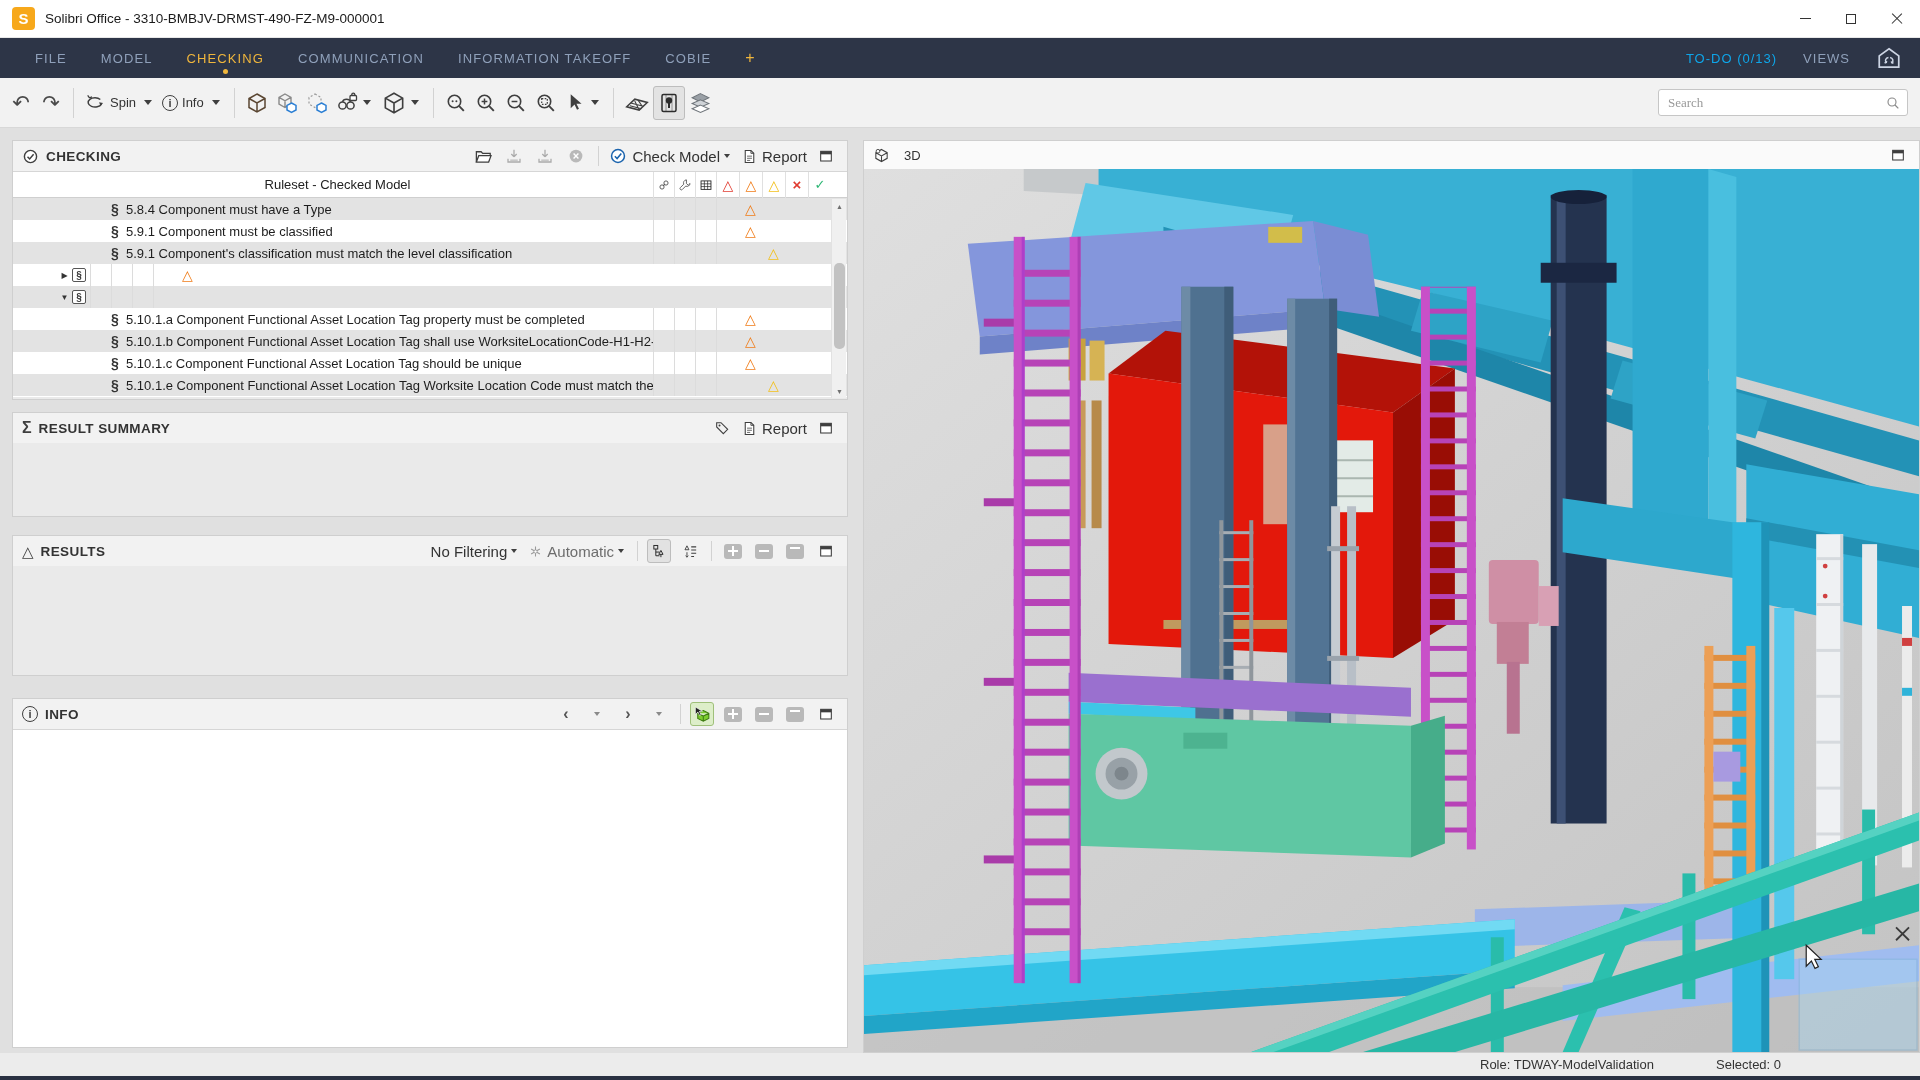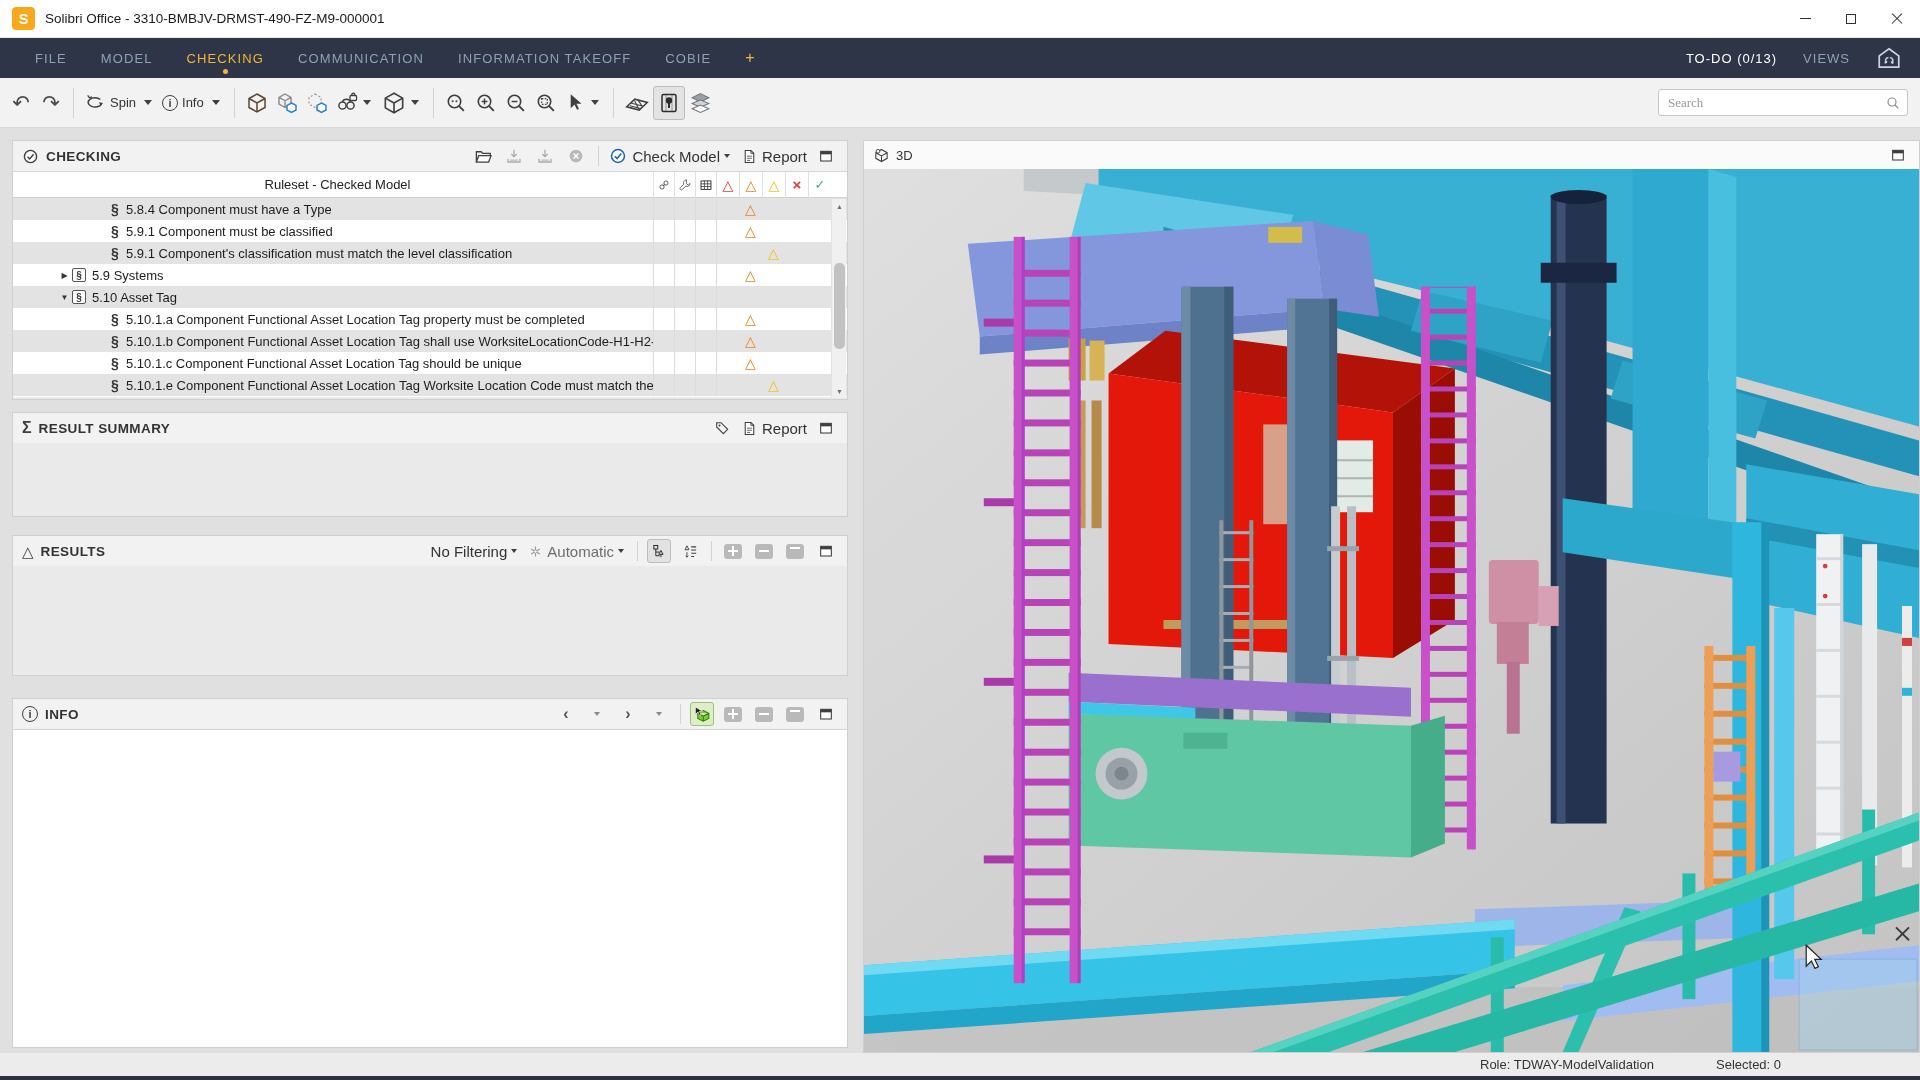--- a/index.html
+++ b/index.html
@@ -23,21 +23,21 @@
   
   .menubar { position:absolute; left:0; top:38px; width:1920px; height:40px; background:#2d3547;
     display:flex; align-items:center; padding-left:18px; }
   .menu-item { position:relative; color:#8fa0ba; font-size:13px; letter-spacing:1.1px; padding:0 17px; height:40px;
     display:flex; align-items:center; cursor:default; }
   .menu-item.active { color:#f0b63c; }
   .menu-item.active .dot { position:absolute; left:50%; bottom:4px; width:5px; height:5px; margin-left:-2px;
     border-radius:50%; background:#f0b63c; }
   .menu-item.plus { color:#f0b63c; font-size:16px; }
   .menu-right { margin-left:auto; display:flex; align-items:center; gap:26px; padding-right:18px; }
-  .todo-label { color:#ffffff; font-size:13px; letter-spacing:1px; }
+  .todo-label { color:#0ea5e9; font-size:13px; letter-spacing:1px; }
   .views-label { color:#8fa0ba; font-size:13px; letter-spacing:1px; }
 
   
   .toolbar { position:absolute; left:0; top:78px; width:1920px; height:50px; background:#f2f2f2;
     border-bottom:1px solid #d8d8d8; display:flex; align-items:center; padding-left:6px; }
   .tbtn { height:34px; min-width:30px; padding:0 3px; display:flex; align-items:center; justify-content:center;
     border-radius:3px; color:#3f3f3f; }
   .tbtn.pressed { background:#e3e3e3; border:1px solid #bdbdbd; }
   .tsep { width:1px; height:30px; background:#d2d2d2; margin:0 7px; }
   .tlabel { font-size:13px; color:#333; margin:0 4px 0 4px; }
@@ -97,21 +97,21 @@
 
   #summary-panel { top:284px; height:105px; }
   #results-panel { top:407px; height:141px; }
   .results-body { padding:17px 0 0 15px; font-size:13px; color:#333; }
   #info-panel { top:570px; height:350px; }
   .info-body { position:absolute; left:0; right:0; top:30px; bottom:0; background:#fff; border-top:1px solid #d6d6d6; }
 
   
   #viewport-panel { position:absolute; left:863px; right:0; top:12px; bottom:0; background:#fff; border:1px solid #cfcfcf; }
   .vhead { height:28px; background:#fafafa; display:flex; align-items:center; padding:0 9px; }
-  .vtitle { font-size:13px; color:#333; margin-left:6px; }
+  .vtitle { font-size:13px; color:#333; margin-left:14px; }
   .vbody { position:absolute; left:0; right:0; top:28px; bottom:0; }
 
   
   .statusbar { position:absolute; left:0; bottom:0; width:1920px; height:27px; background:#ececec; }
   .statusbar .role { position:absolute; left:1480px; top:4px; font-size:13px; color:#333; }
   .statusbar .selected { position:absolute; left:1676px; top:4px; font-size:13px; color:#333;margin-left:40px; }
   .statusstrip { position:absolute; left:0; bottom:0; width:100%; height:4px; background:#2a3142; }
 
   svg.icon { display:block; }
 </style>
@@ -523,37 +523,35 @@
           <span class="cell sev">
             <span class="tri yellow">△</span>
           </span>
           <span class="cell sev"></span>
           <span class="cell sev"></span>
         </div>
         <div class="trow">
           <span style="width: 44px;"></span>
           <span class="exp">▶</span>
           <span class="gicon">§</span>
-          <span class="rlabel">5.9 Systems</span>
           <span class="cell"></span>
           <span class="cell"></span>
           <span class="cell"></span>
           <span class="cell sev first"></span>
           <span class="cell sev">
             <span class="tri orange">△</span>
           </span>
           <span class="cell sev"></span>
           <span class="cell sev"></span>
           <span class="cell sev"></span>
         </div>
         <div class="trow alt">
           <span style="width: 44px;"></span>
           <span class="exp">▼</span>
           <span class="gicon">§</span>
-          <span class="rlabel">5.10 Asset Tag</span>
           <span class="cell"></span>
           <span class="cell"></span>
           <span class="cell"></span>
           <span class="cell sev first"></span>
           <span class="cell sev"></span>
           <span class="cell sev"></span>
           <span class="cell sev"></span>
           <span class="cell sev"></span>
         </div>
         <div class="trow">

